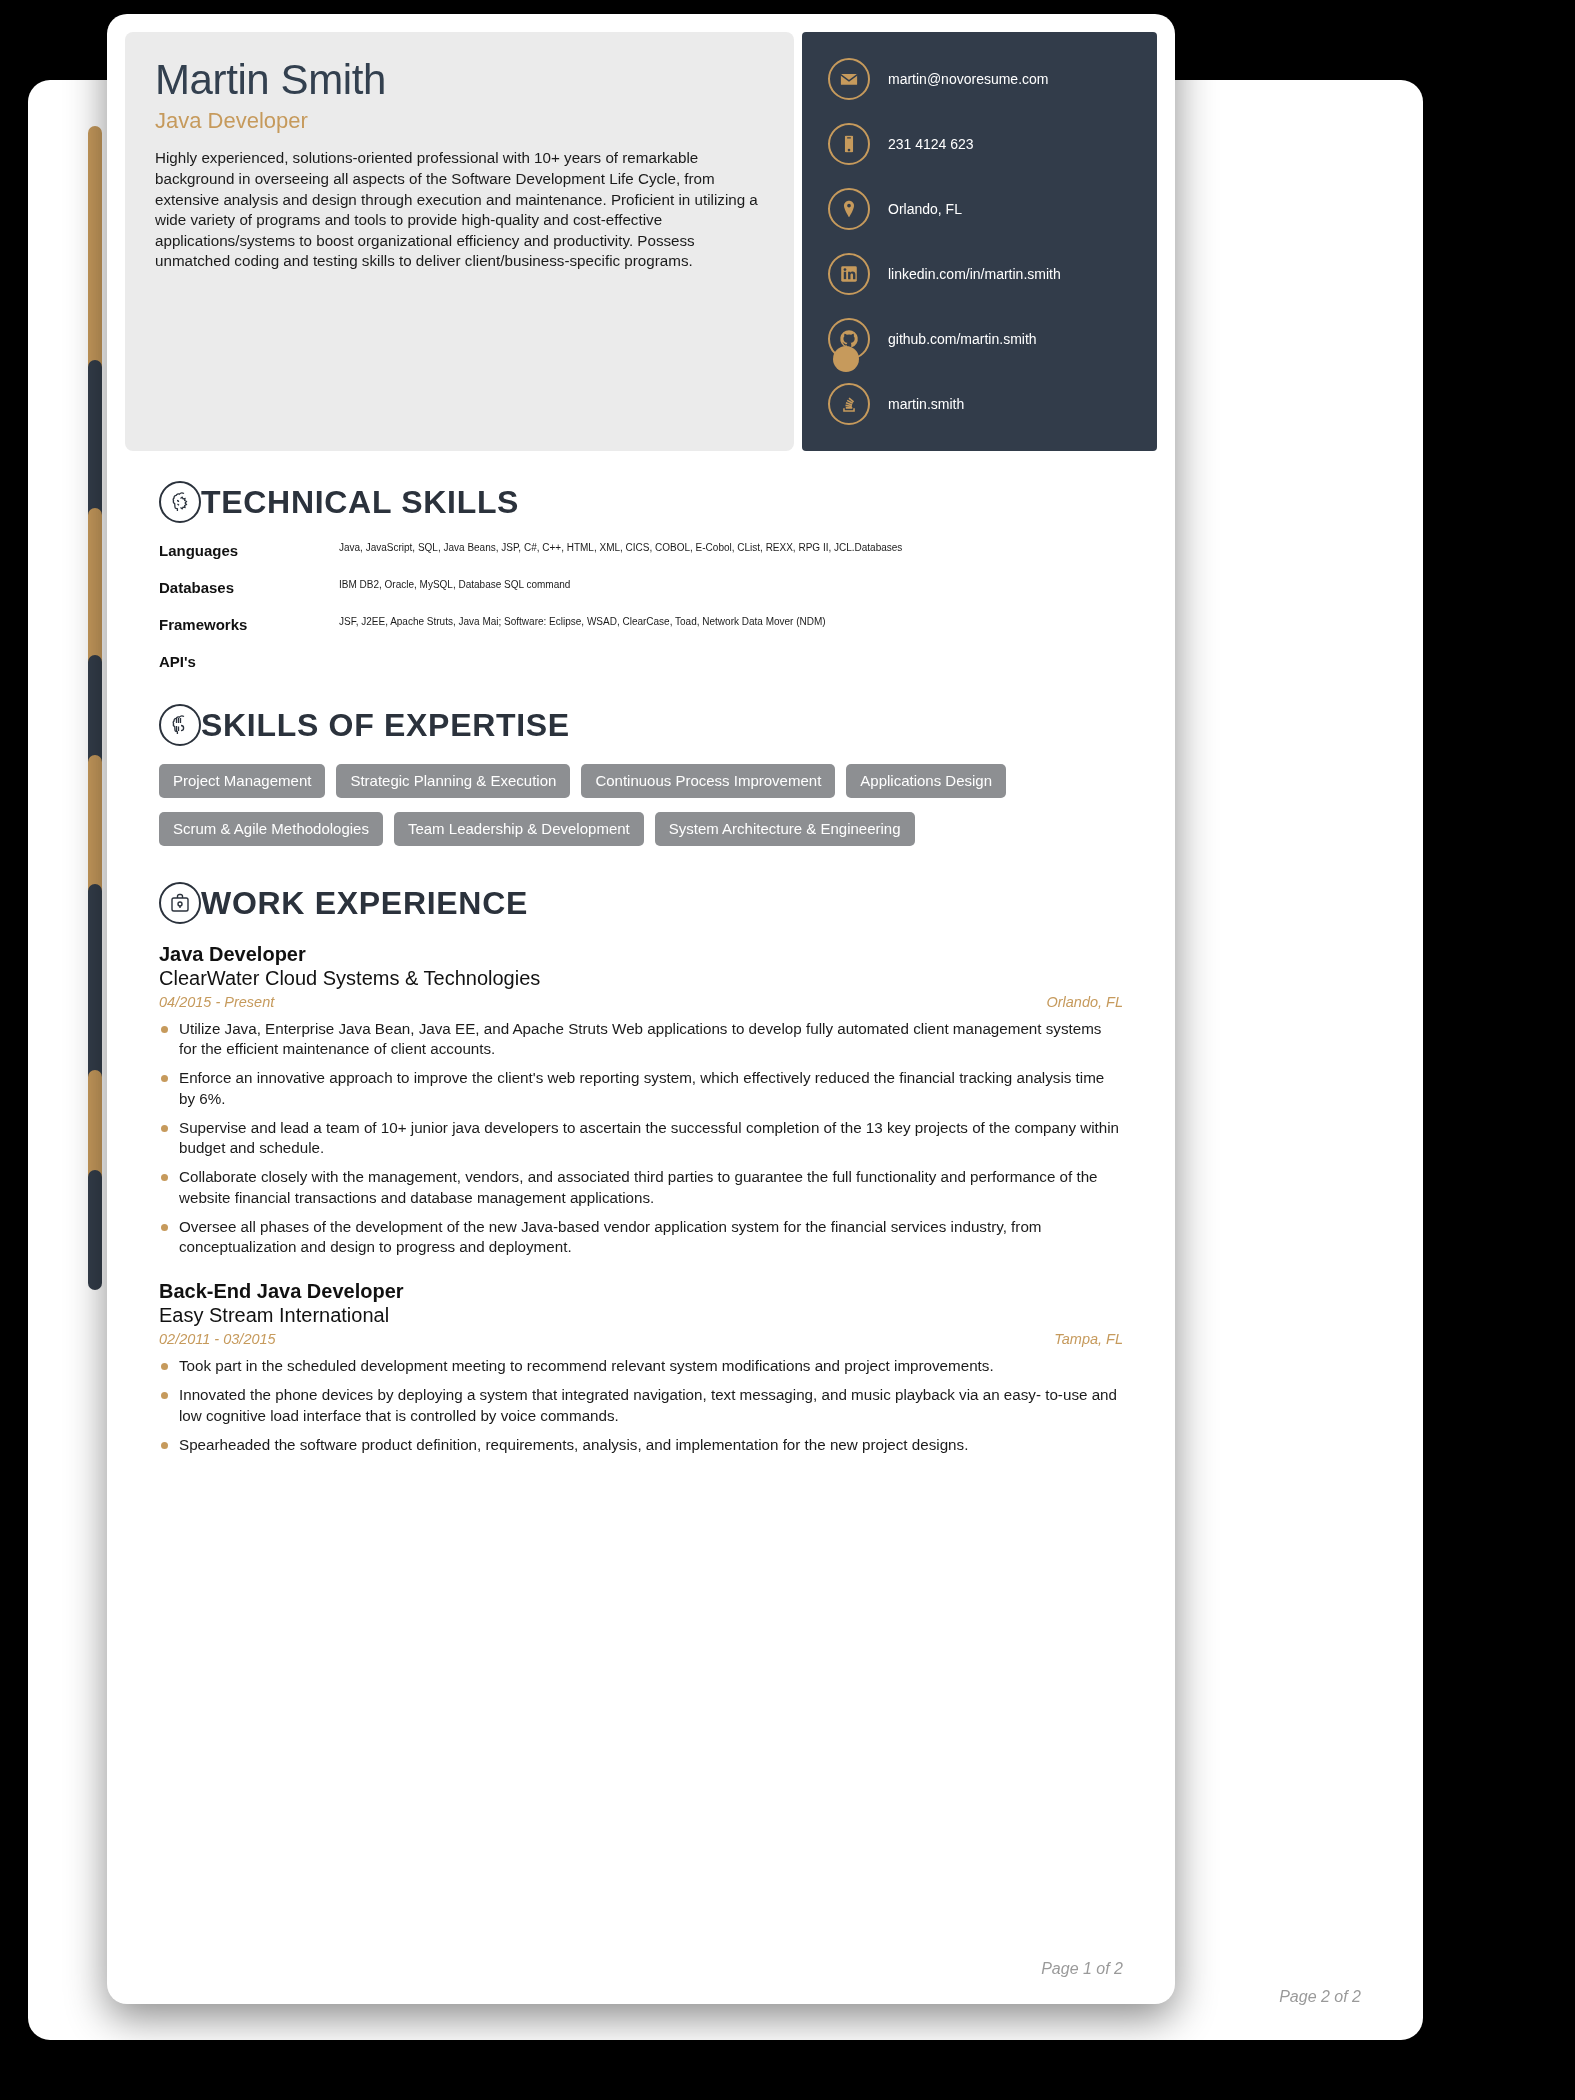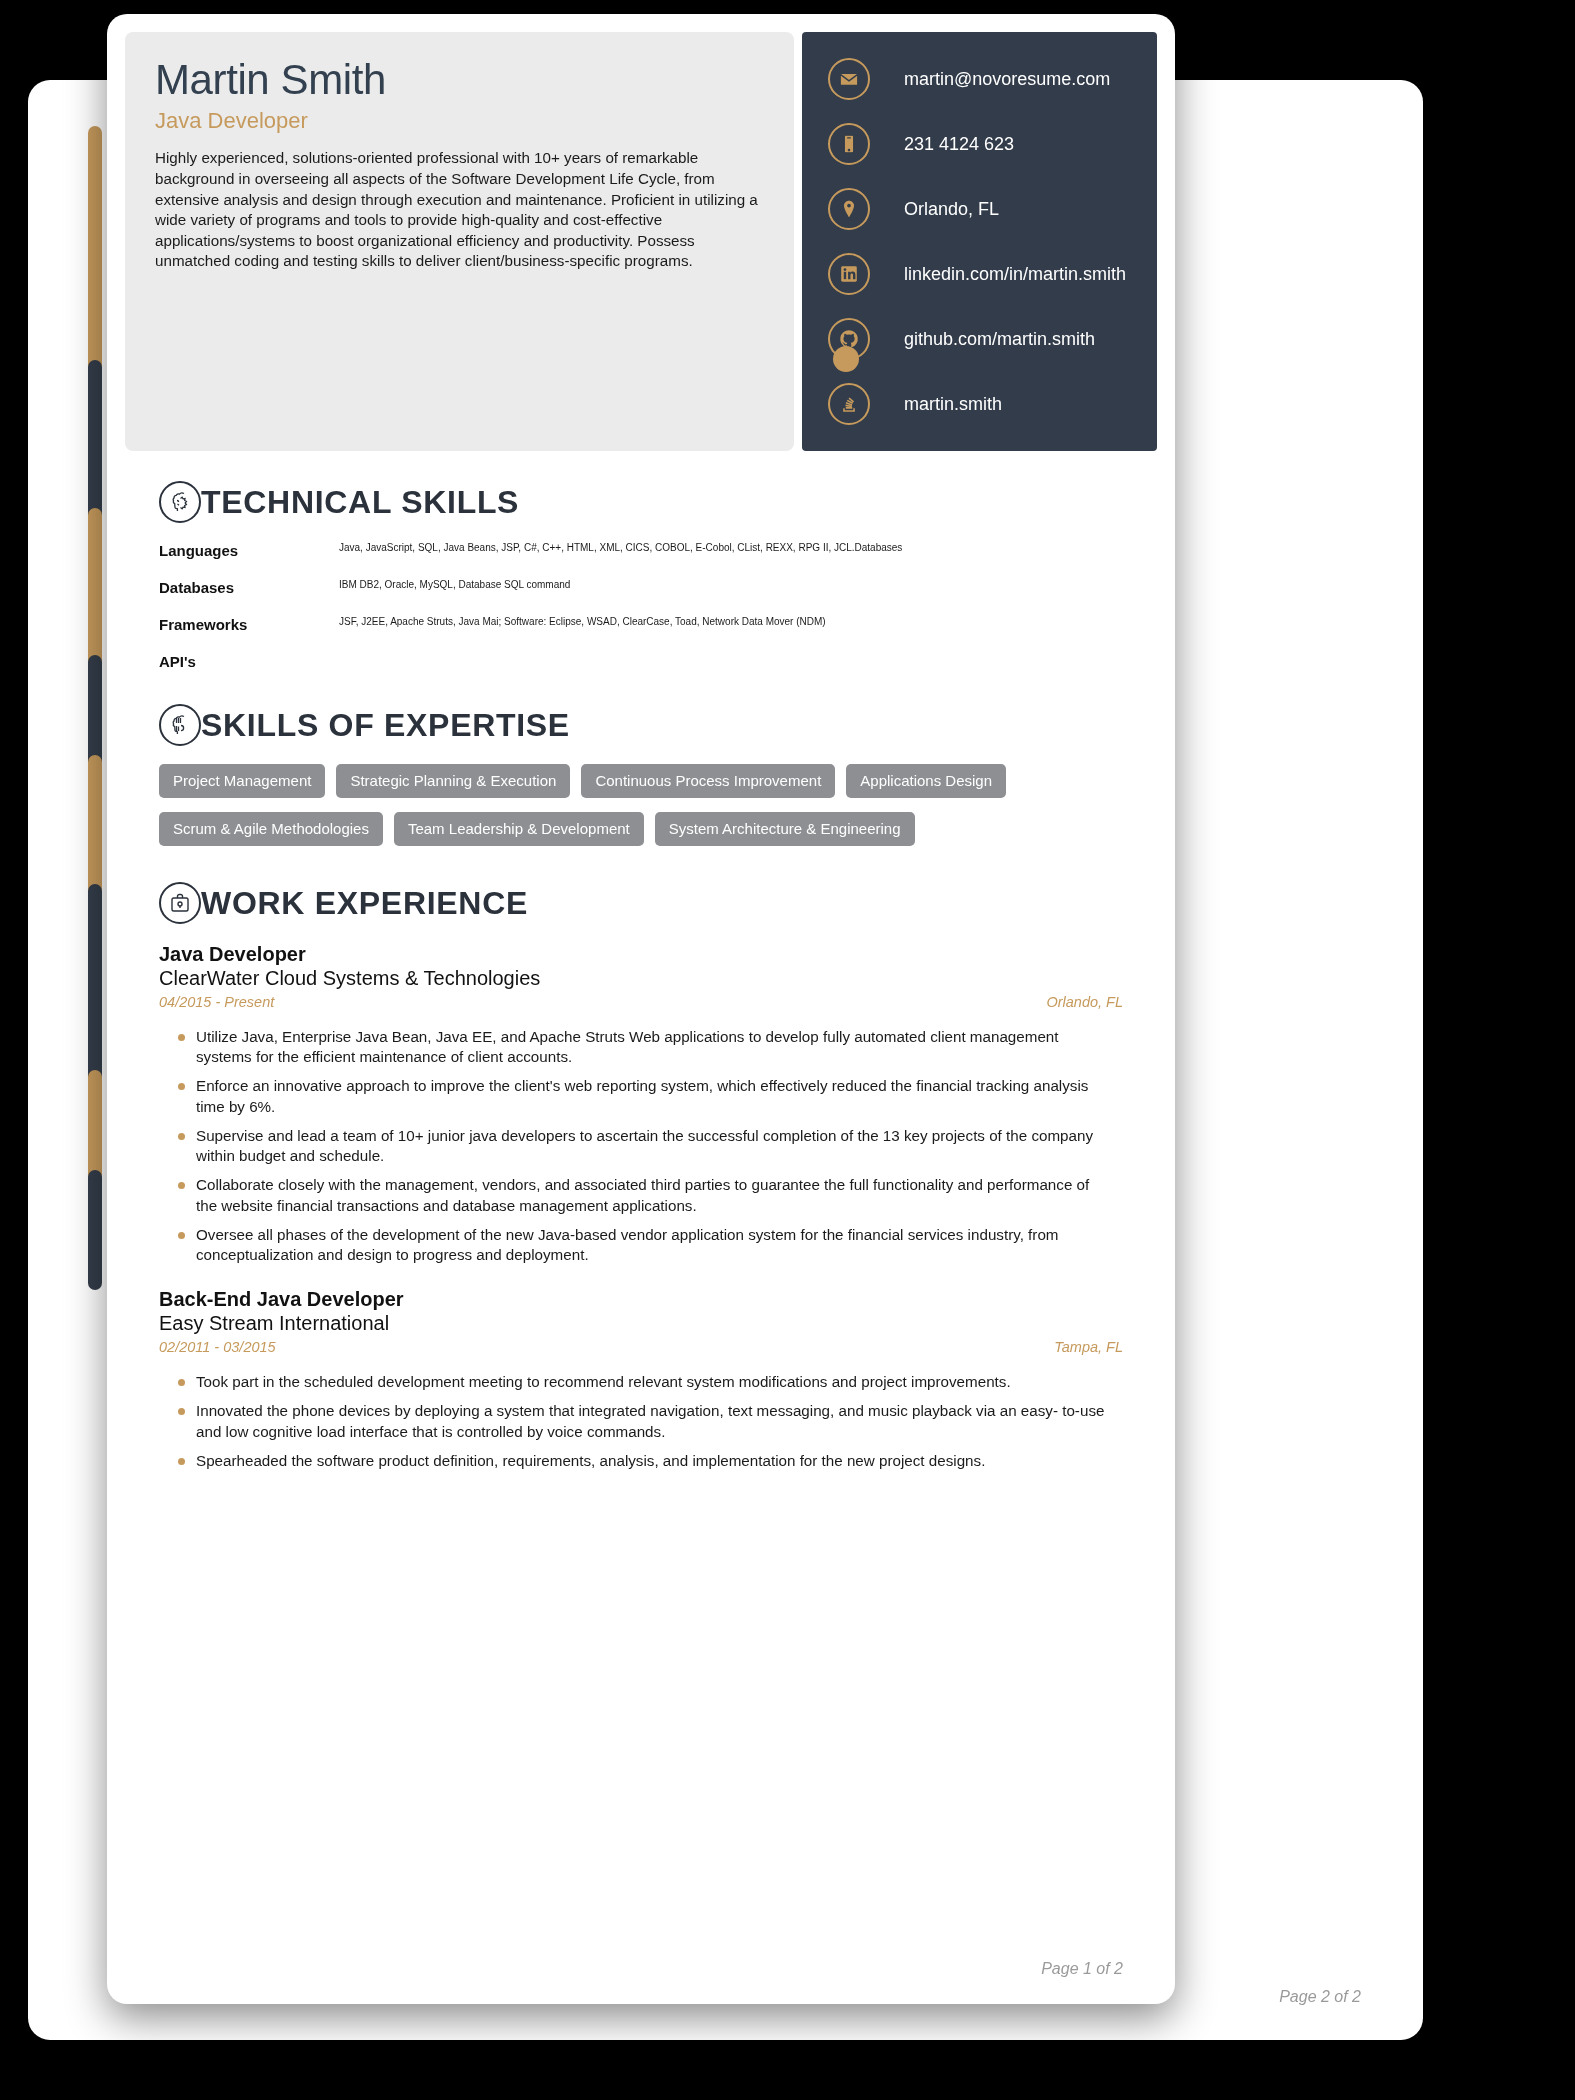--- a/index.html
+++ b/index.html
@@ -129,22 +129,22 @@
   .c-icon {
     width: 42px; height: 42px;
     border-radius: 50%;
     border: 2px solid #c69a5c;
     display: flex; align-items: center; justify-content: center;
     flex: 0 0 42px;
   }
   .c-icon svg { width: 22px; height: 22px; }
   .c-text {
     color: #ffffff;
-    font-size: 18px;
-    margin-left: 34px;
+    font-size: 14px;
+    margin-left: 18px;
     white-space: nowrap;
     text-align: right;
   }
   .gold-dot {
     position: absolute;
     left: 726px; top: 332px;
     width: 26px; height: 26px;
     border-radius: 50%;
     background: #c69a5c;
     z-index: 5;
@@ -208,21 +208,21 @@
   
   .job { margin-bottom: 22px; }
   .job-role { font-size: 20px; font-weight: bold; color: #111; line-height: 1.2; }
   .job-company { font-size: 20px; color: #111; line-height: 1.25; font-weight: normal; }
   .job-meta {
     display: flex; justify-content: space-between; align-items: baseline;
     margin-top: 3px; margin-bottom: 9px;
   }
   .job-date { font-size: 14.5px; font-style: italic; color: #c69a5c; }
   .job-loc { font-size: 14.5px; font-style: italic; color: #c69a5c; }
-  .job-bullets { list-style: none; margin: 17px; padding: 0; }
+  .job-bullets { list-style: none; margin: 0; padding: 0; }
   .job-bullets li {
     position: relative;
     padding-left: 20px;
     font-size: 15.2px;
     color: #1b1b1b;
     line-height: 1.33;
     margin-bottom: 9px;
   }
   .job-bullets li::before {
     content: "";

